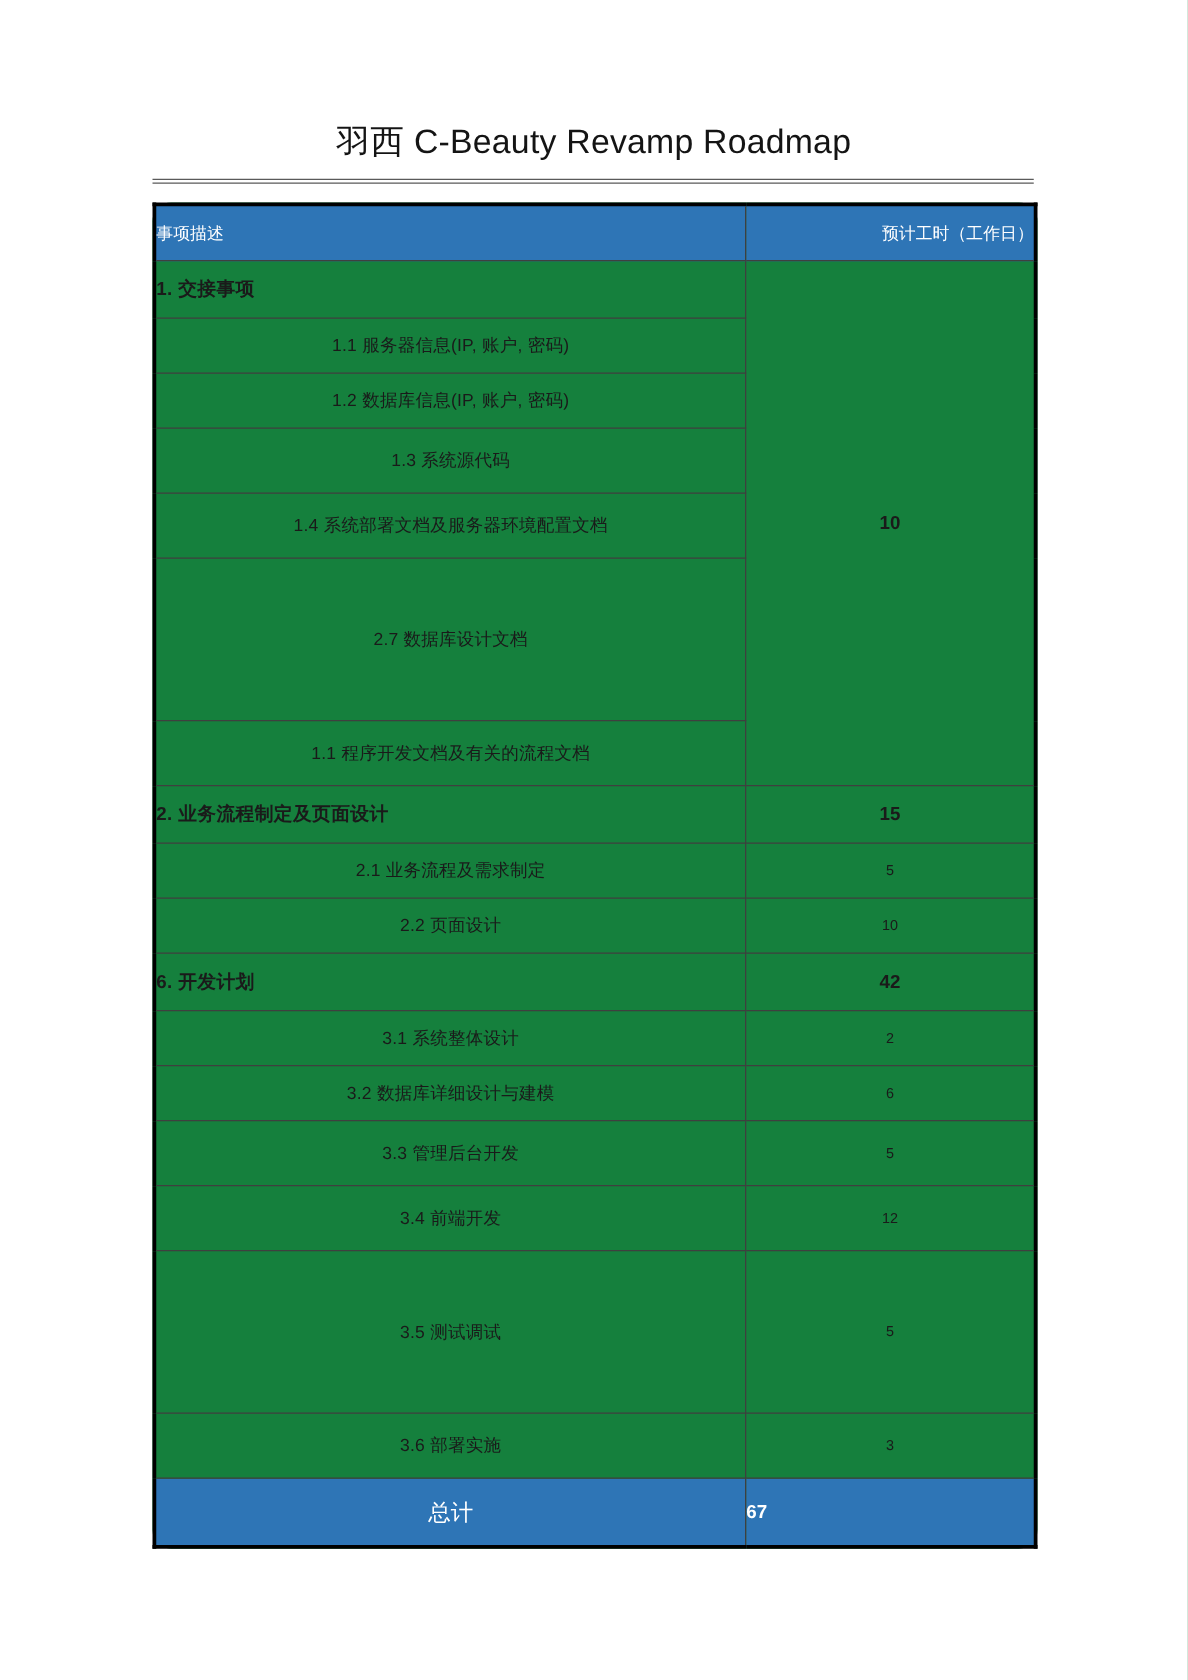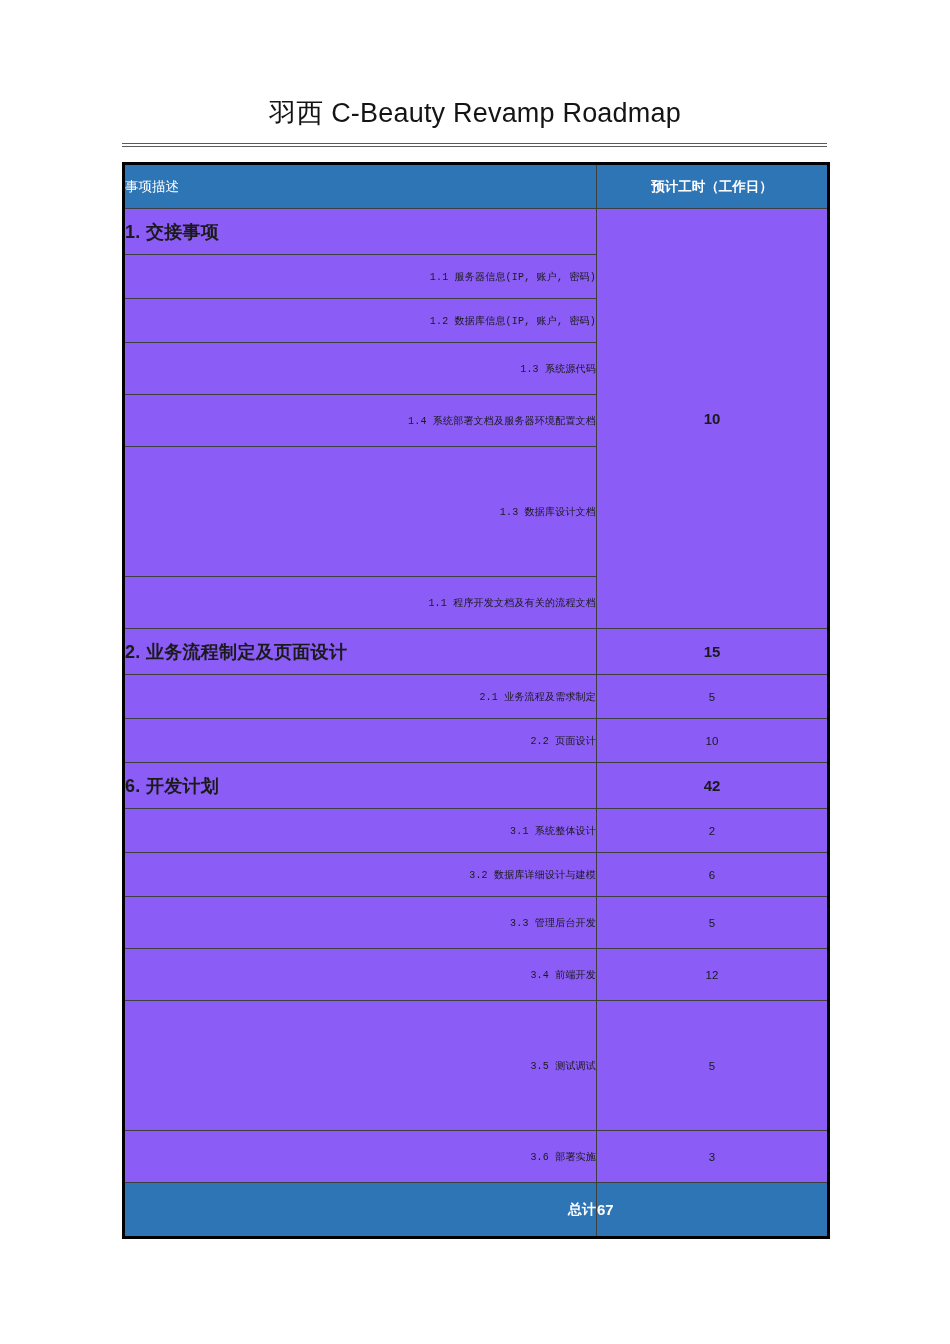--- a/index.html
+++ b/index.html
@@ -54,21 +54,21 @@
   }
 
   
   .roadmap-table {
     position: absolute;
     left: 122px;
     top: 162px;
     width: 705px;
     border-collapse: collapse;
     table-layout: fixed;
-    background: #8b5cf6;
+    background: #15803d;
     border-radius: 15px;
   }
   .roadmap-table td, .roadmap-table th {
     border: 1px solid #3f3f3f;
     padding: 0;
     vertical-align: middle;
     box-sizing: border-box;
   }
 
   col.c-desc { width: 473px; }
@@ -87,47 +87,46 @@
     height: 45px;
   }
   .hdr-desc {
     font-size: 13.5px;
     font-weight: 400;
     padding-left: 13px;
     text-align: left;
   }
   .hdr-hours {
     font-size: 13.5px;
-    font-weight: 700;
-    text-align: center;
+    font-weight: 400;
+    text-align: right;
   }
 
   
   .sec-label {
-    font-size: 18px;
+    font-size: 15px;
     font-weight: 700;
     padding-left: 13px;
     text-align: left;
     letter-spacing: 0.3px;
   }
   .sec-num {
     font-size: 15px;
     font-weight: 700;
     text-align: center;
     margin-left: 32px;
   }
 
   
   .sub-label {
-    font-size: 10px;
+    font-size: 14px;
     font-weight: 400;
     padding-left: 50px;
-    text-align: right;
+    text-align: center;
     letter-spacing: 0.2px;
-    font-family: Liberation Mono, monospace;
   }
   .sub-num {
     font-size: 11.5px;
     font-weight: 400;
     text-align: center;
   }
 
   
   .merged-hours {
     font-size: 15px;
@@ -136,24 +135,24 @@
     vertical-align: middle;
   }
 
   
   .total-row td {
     background: #2E75B6;
     color: #ffffff;
     height: 55px;
   }
   .total-label {
-    font-size: 14px;
-    font-weight: 700;
+    font-size: 18px;
+    font-weight: 400;
     padding-left: 13px;
-    text-align: right;
+    text-align: center;
   }
   .total-value {
     font-size: 15px;
     font-weight: 700;
   }
 
   
   .h-sec   { height: 46px; }
   .h-sub   { height: 44px; }
   .h-tall  { height: 130px; }
@@ -191,21 +190,21 @@
       <tr class="h-sub">
         <td class="sub-label c-left">1.2 数据库信息(IP, 账户, 密码)</td>
       </tr>
       <tr class="h-sub-b">
         <td class="sub-label c-left">1.3 系统源代码</td>
       </tr>
       <tr class="h-sub-b">
         <td class="sub-label c-left">1.4 系统部署文档及服务器环境配置文档</td>
       </tr>
       <tr class="h-tall">
-        <td class="sub-label c-left">1.3 数据库设计文档</td>
+        <td class="sub-label c-left">2.7 数据库设计文档</td>
       </tr>
       <tr class="h-sub-b">
         <td class="sub-label c-left">1.1 程序开发文档及有关的流程文档</td>
       </tr>
 
       <tr class="h-sec">
         <td class="sec-label c-left">2. 业务流程制定及页面设计</td>
         <td class="sec-num c-right">15</td>
       </tr>
       <tr class="h-sub">

